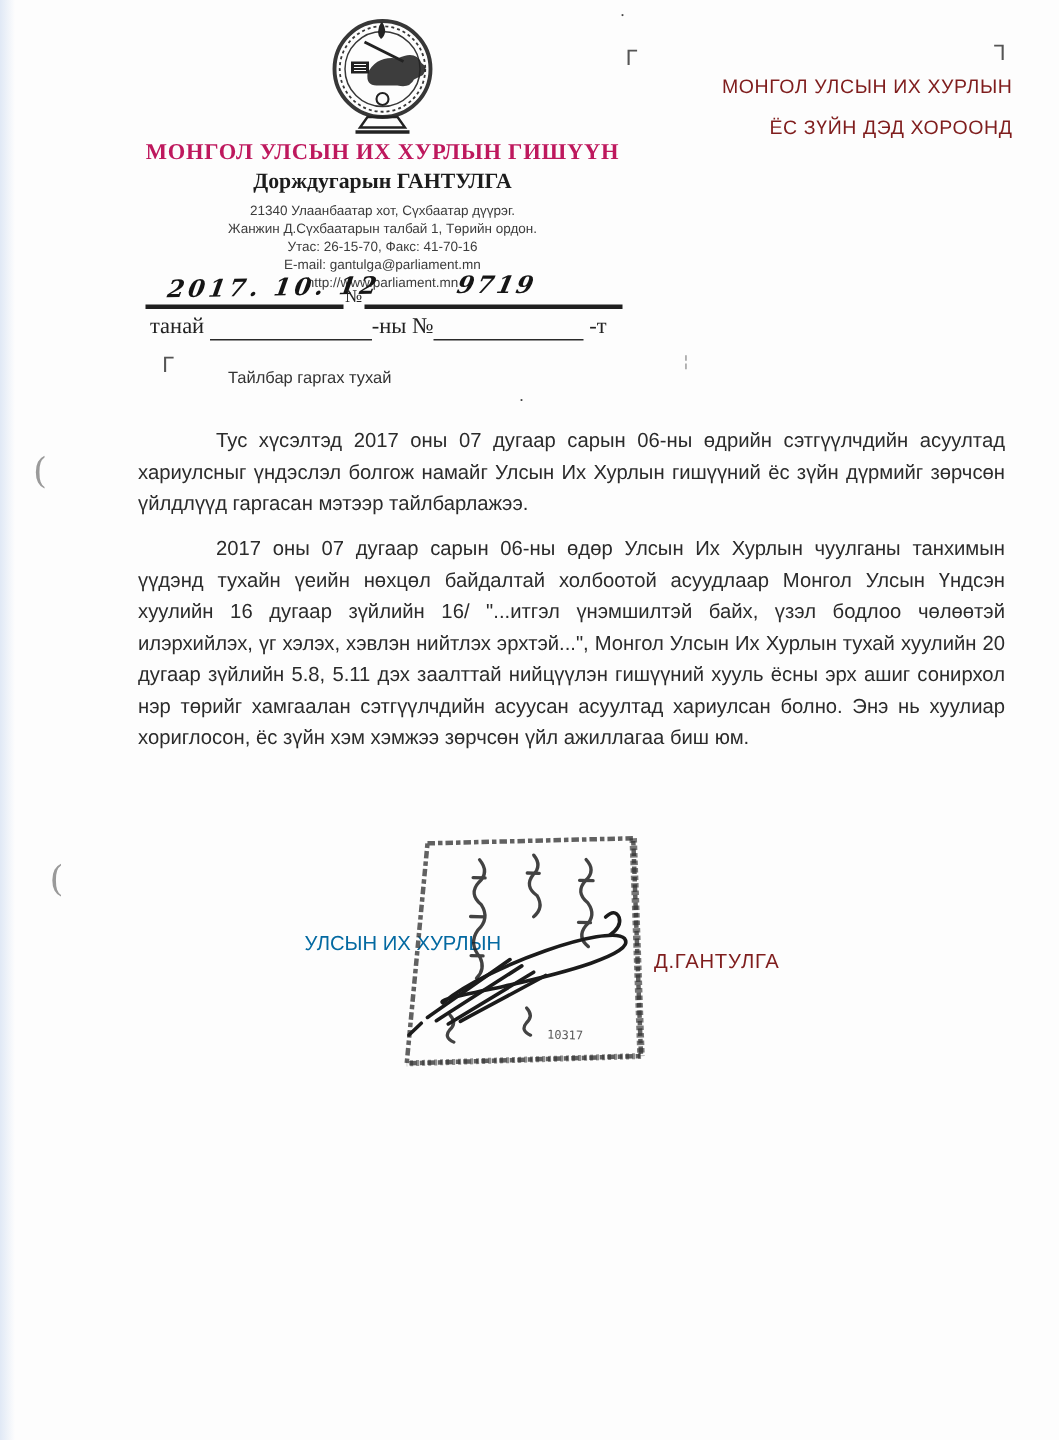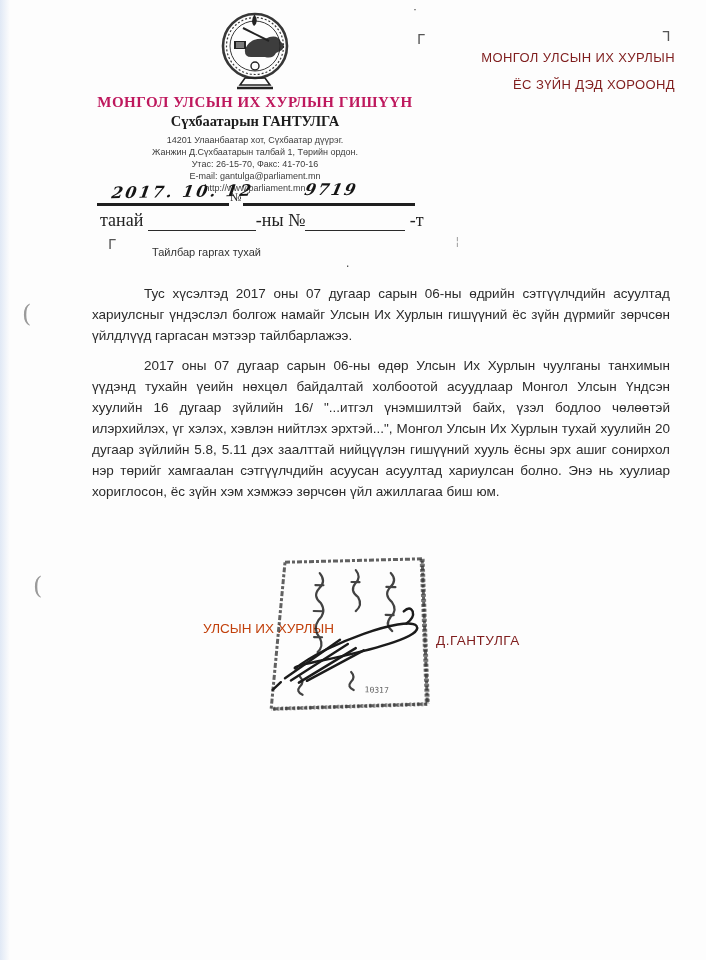--- a/index.html
+++ b/index.html
@@ -22,38 +22,38 @@
   .hw-date{position:absolute;left:112px;top:182px;font-size:16px;letter-spacing:2.5px;
         transform:skewX(-10deg) rotate(-1deg);}
   .hw-num{position:absolute;left:305px;top:180px;font-size:16px;letter-spacing:2px;
         transform:skewX(-12deg);}
   .no-sign{position:absolute;left:230px;top:190px;font-family:"Liberation Serif",serif;
         font-size:12px;color:#222;}
   .rule{position:absolute;height:3px;background:#1f1f1f;}
   .rule-date{left:97px;top:203px;width:132px;}
   .rule-num{left:243px;top:203px;width:172px;}
   .yourref{position:absolute;left:100px;top:210px;font-family:"Liberation Serif",serif;
-        font-size:18px;color:#222;}
+        font-size:15px;color:#222;}
   .blank{display:inline-block;border-bottom:1.5px solid #2a2a2a;height:12px;vertical-align:bottom;}
   .b1{width:108px;} .b2{width:100px;}
   
   .addressee{position:absolute;left:425px;top:44px;width:250px;text-align:right;
         font-size:13px;line-height:27px;letter-spacing:.4px;color:#7f1d1d;}
   
   .mark{position:absolute;color:#555;font-size:14px;font-family:"DejaVu Sans",sans-serif;}
   .paren{position:absolute;color:#9a9a9a;font-size:24px;font-family:"DejaVu Serif",serif;}
   .tick{position:absolute;color:#8a8a8a;font-size:10px;}
   .dot{position:absolute;color:#444;font-size:12px;}
   
   .subject{position:absolute;left:152px;top:246px;font-size:11px;color:#333;}
   .body-text{position:absolute;left:92px;top:283px;width:578px;}
   .body-text p{margin:0 0 9px 0;font-size:13.5px;line-height:21px;text-align:justify;
         text-indent:52px;color:#2b2b2b;}
   
-  .sig-title{position:absolute;left:203px;top:617px;font-size:13.5px;line-height:23px;color:#c2410c;}
+  .sig-title{position:absolute;left:203px;top:617px;font-size:13.5px;line-height:23px;color:#0369a1;}
   .sig-name{position:absolute;left:436px;top:633px;font-size:13.5px;letter-spacing:.5px;color:#7f1d1d;}
   .stamp{position:absolute;left:256px;top:552px;width:190px;height:175px;transform:rotate(1.5deg);}
 </style>
 </head>
 <body>
 
 <div class="page">
   <div class="scan-edge"></div>
 
   <div class="letterhead">
@@ -68,23 +68,23 @@
         <path d="M38,22 L64,35" stroke="#222" stroke-width="2"></path>
         <rect x="29" y="35" width="12" height="8" fill="#222"></rect>
         <path d="M31,37 h8 M31,39 h8 M31,41 h8" stroke="#fff" stroke-width="0.8"></path>
         <path d="M40,43 q6,-12 20,-10 q12,-6 16,3 q5,3 1,8 l-6,3 q-3,6 -11,4 l-14,0 q-7,0 -6,-8 z" fill="#222" opacity="0.88"></path>
         <circle cx="50" cy="60" r="4" fill="none" stroke="#222" stroke-width="1.4"></circle>
         <path d="M40,72 h20 l5,7 h-30 z" fill="none" stroke="#222" stroke-width="1.6"></path>
         <path d="M32,82 h36" stroke="#222" stroke-width="2.4"></path>
       </svg>
     </div>
     <div class="org1">МОНГОЛ УЛСЫН ИХ ХУРЛЫН ГИШҮҮН</div>
-    <div class="org2">Сүхбаатарын ГАНТУЛГА</div>
+    <div class="org2">Дорждугарын ГАНТУЛГА</div>
     <div class="contact">
-      <div>14201 Улаанбаатар хот, Сүхбаатар дүүрэг.</div>
+      <div>21340 Улаанбаатар хот, Сүхбаатар дүүрэг.</div>
       <div>Жанжин Д.Сүхбаатарын талбай 1, Төрийн ордон.</div>
       <div>Утас: 26-15-70, Факс: 41-70-16</div>
       <div>E-mail: gantulga@parliament.mn</div>
       <div>http://www.parliament.mn</div>
     </div>
   </div>
 
   <div class="hw hw-date">2017. 10. 12</div>
   <div class="no-sign">№</div>
   <div class="hw hw-num">9719</div>

